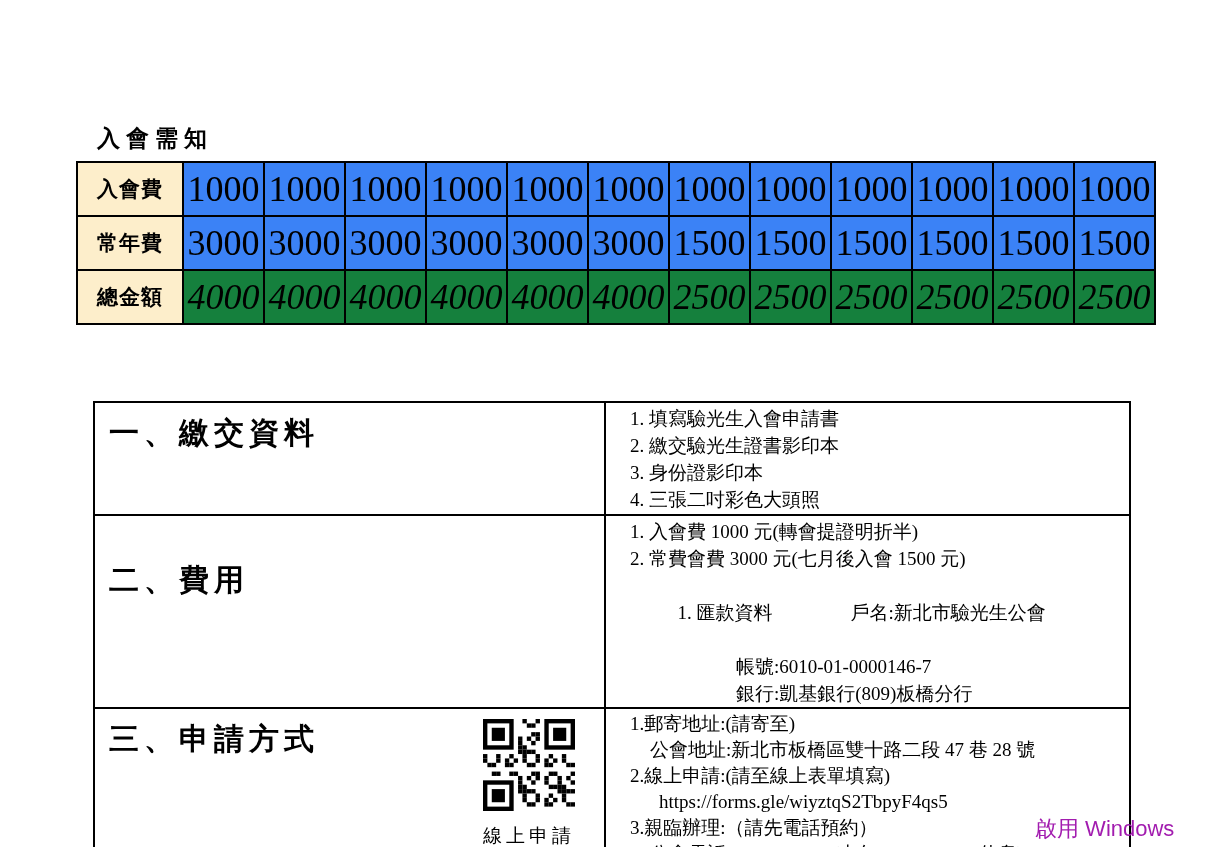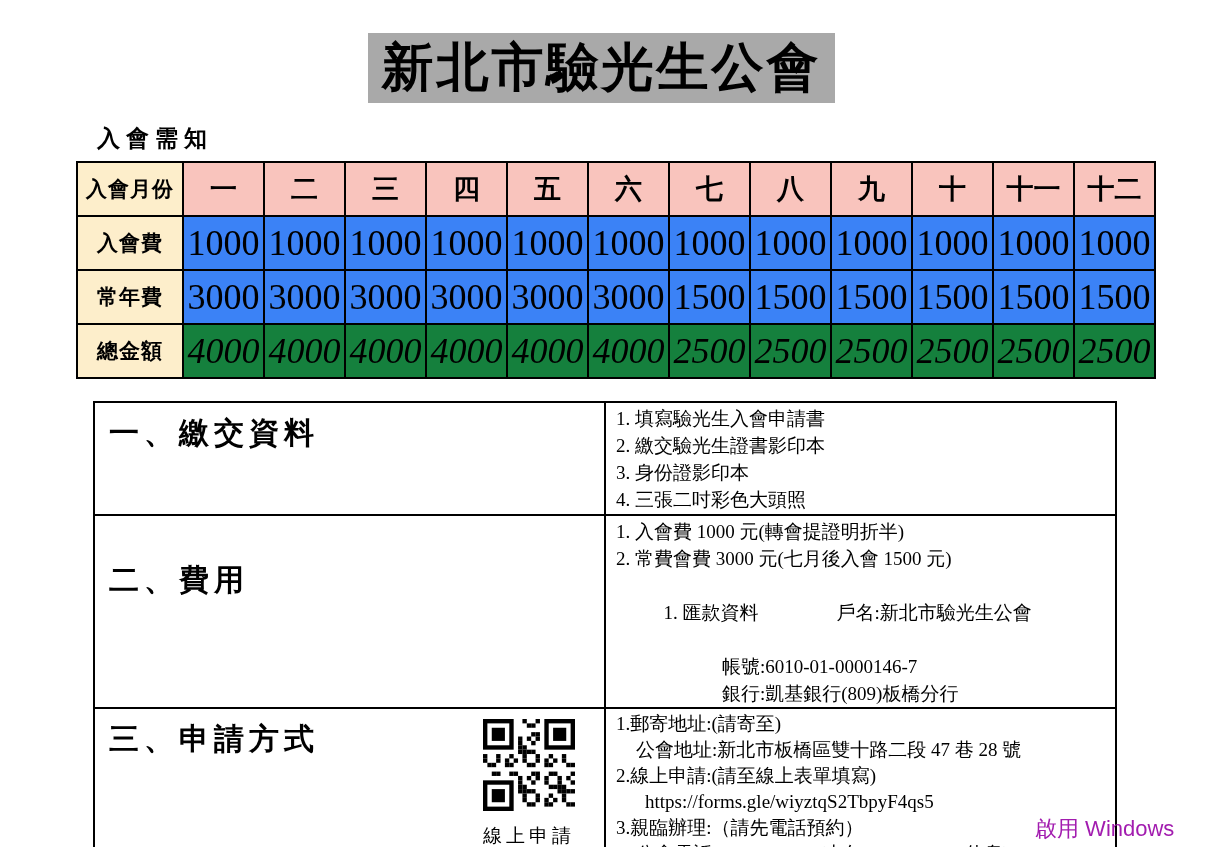--- a/index.html
+++ b/index.html
@@ -20,21 +20,21 @@
     height:52px;padding:0;overflow:hidden;}
   .fee-table .lbl{width:104px;background:#fdeecb;font-weight:bold;font-size:21px;letter-spacing:1px;}
   .fee-table .mon{width:79px;background:#f9c4bd;font-weight:bold;font-size:27px;}
   .fee-table .num{width:79px;font-size:36px;background:#3b82f6;}
   .fee-table tr.total-row .num{background:#15803d;font-style:italic;}
 
   
   .info-table{position:absolute;left:93px;top:401px;border-collapse:collapse;table-layout:fixed;}
   .info-table td{border:2px solid #000;vertical-align:top;padding:0;overflow:hidden;}
   .info-table .t-cell{width:509px;position:relative;}
-  .info-table .d-cell{width:499px;padding:2px 0 0 10px;}
+  .info-table .d-cell{width:499px;padding:2px 0 0 24px;}
   .row-1 td{height:109px;}
   .row-2 td{height:135px;}
   .row-3 td{height:158px;}
   .row-title{font-size:30px;font-weight:600;letter-spacing:5px;padding:10px 0 0 14px;}
   .row-2 .row-title{padding-top:44px;}
   .line{font-size:19px;line-height:27px;white-space:pre;}
   .row-3 .line{line-height:26px;}
   .remit-label{display:inline-block;width:173px;}
   .remit-indent{margin-left:106px;}
   .indent-cjk{margin-left:20px;}
@@ -46,40 +46,24 @@
 
   
   .watermark{position:absolute;left:1035px;top:814px;font-size:22px;color:#a21caf;
     font-family:"Liberation Sans","DejaVu Sans",sans-serif;font-weight:300;}
 </style>
 </head>
 <body>
 
 <div class="slide">
 
-  <div class="page-title">新北市驗光生公會</div>
   <div class="subtitle">入會需知</div>
 
   <table class="fee-table">
     <tbody>
-        <tr>
-      <td class="lbl">入會月份</td>
-      <td class="mon">一</td>
-      <td class="mon">二</td>
-      <td class="mon">三</td>
-      <td class="mon">四</td>
-      <td class="mon">五</td>
-      <td class="mon">六</td>
-      <td class="mon">七</td>
-      <td class="mon">八</td>
-      <td class="mon">九</td>
-      <td class="mon">十</td>
-      <td class="mon">十一</td>
-      <td class="mon">十二</td>
-    </tr>
     <tr>
       <td class="lbl">入會費</td>
       <td class="num">1000</td>
       <td class="num">1000</td>
       <td class="num">1000</td>
       <td class="num">1000</td>
       <td class="num">1000</td>
       <td class="num">1000</td>
       <td class="num">1000</td>
       <td class="num">1000</td>

